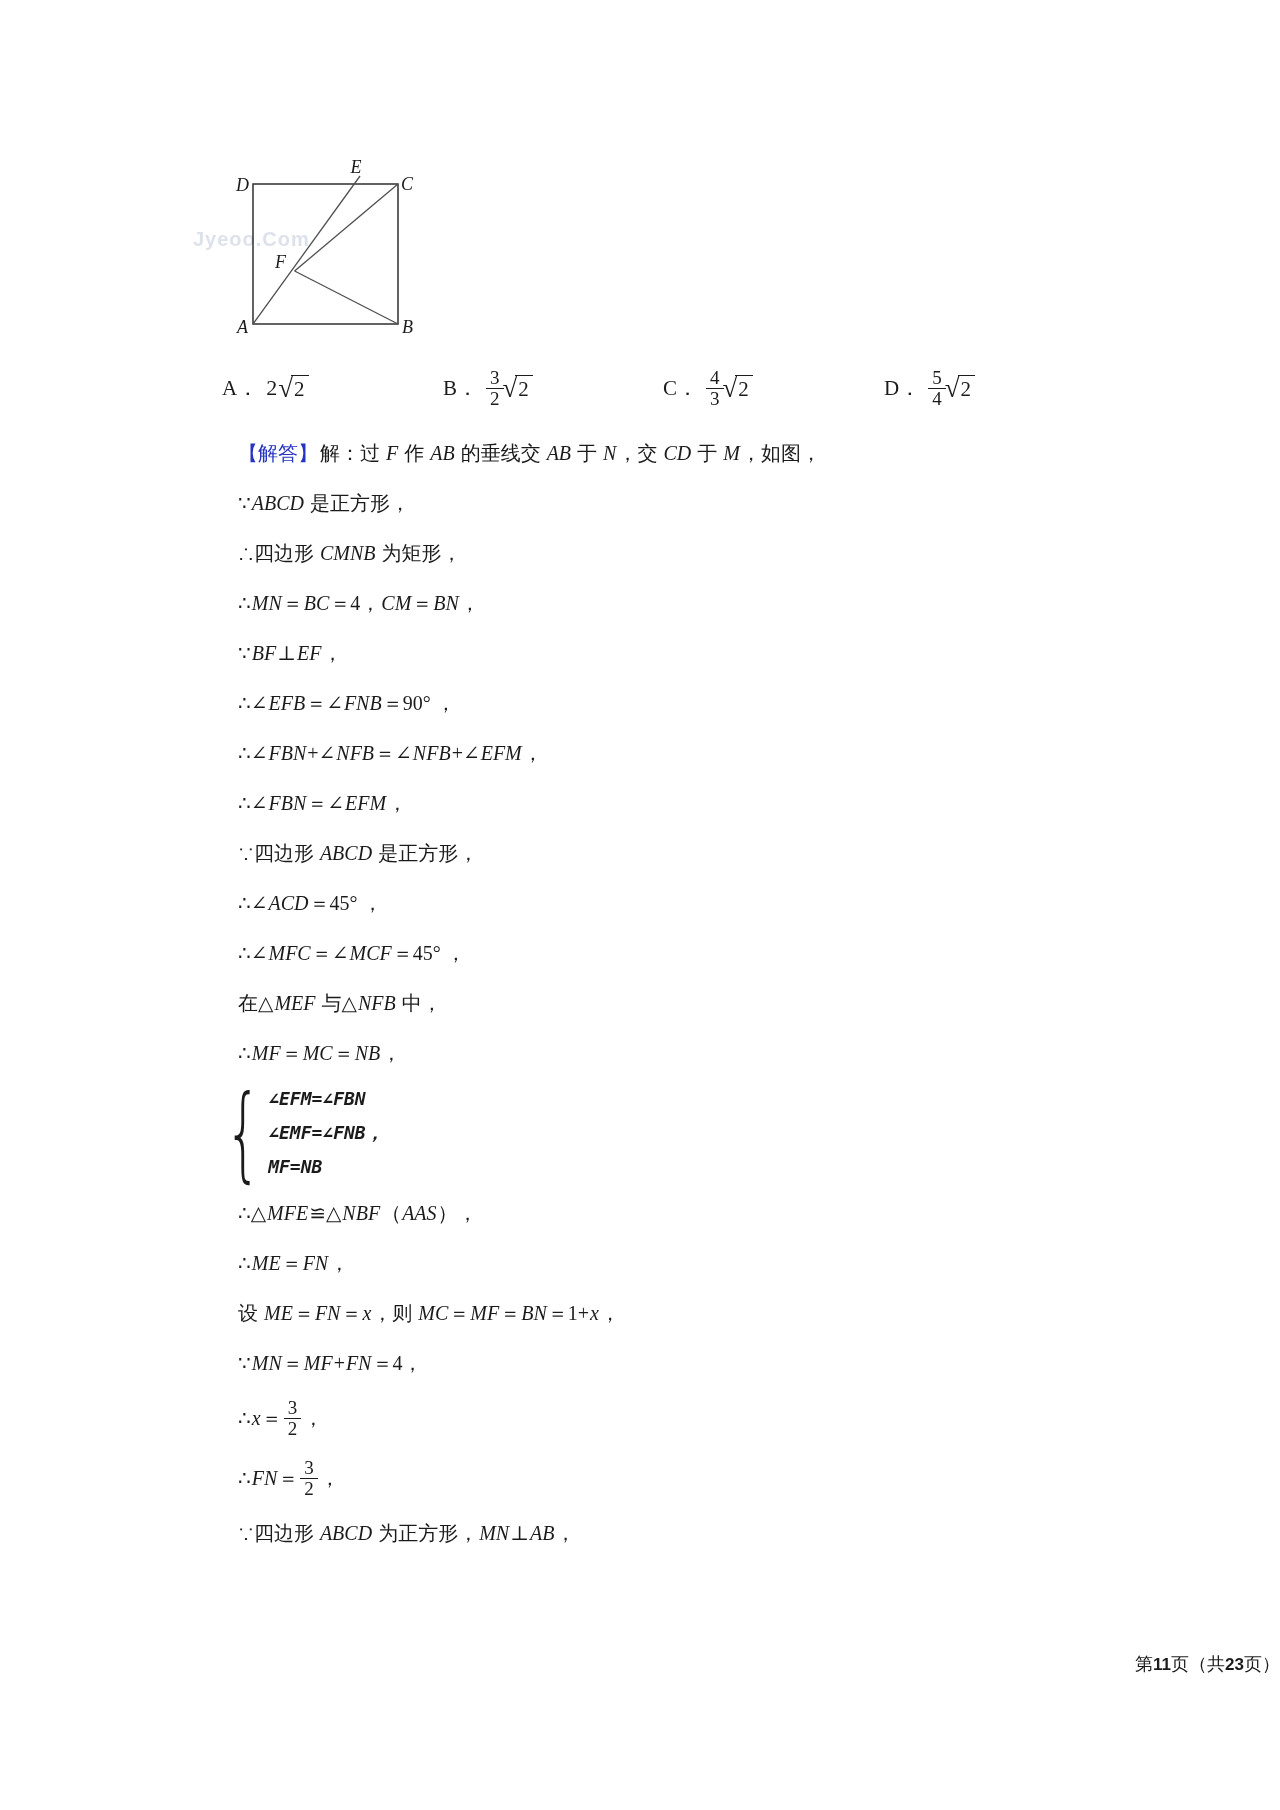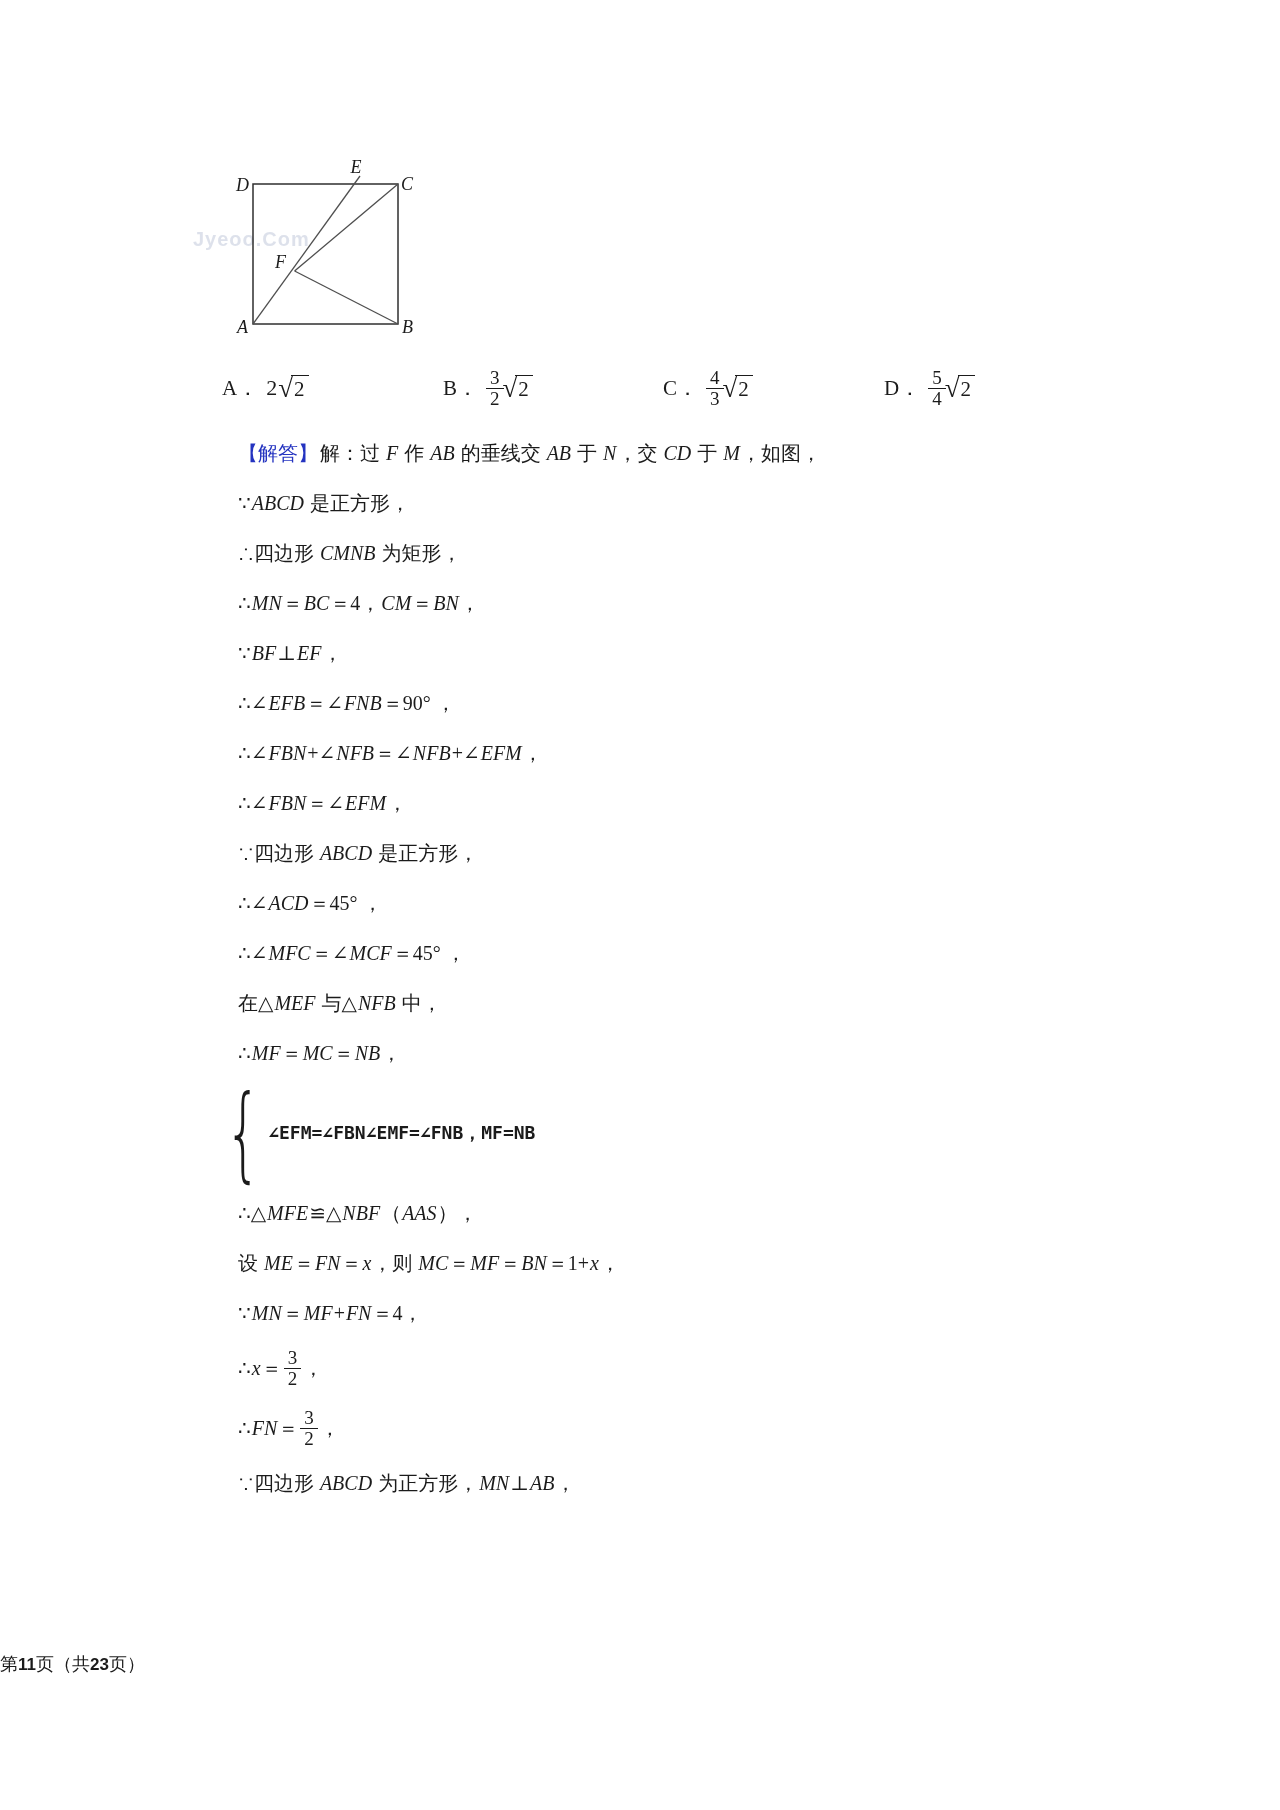--- a/index.html
+++ b/index.html
@@ -37,30 +37,30 @@
   
   .solution{position:absolute;left:218px;top:428px;width:880px;}
   .line{height:50px;line-height:50px;font-size:20px;white-space:nowrap;margin-left:20px;}
   .v{font-style:italic;font-family:"Liberation Serif",serif;padding:0 1px;}
   .tag{color:#2433c0;margin-right:2px;}
   .sys{display:flex;align-items:center;height:106px;margin:2px 0;}
   .sys-brace{
     font-family:"DejaVu Sans",sans-serif;font-weight:200;font-size:104px;line-height:1;
     transform:scaleX(.55);margin-left:-8px;margin-right:-8px;color:#1b1b1b;
   }
-  .sys-lines{display:flex;justify-content:space-between;}
+  .sys-lines{display:flex;flex-direction:column;justify-content:space-between;font-style:italic;}
   .sys-line{
     font-family:"DejaVu Sans Mono","Liberation Mono",monospace;font-weight:700;
     font-size:18px;line-height:34px;letter-spacing:0;
   }
   .frac-line{height:60px;display:flex;align-items:center;line-height:1.1;}
   .frac-line .frac{font-size:19px;margin:0 2px;}
   
   .page-footer{
-    position:absolute;left:0;top:1652px;width:1280px;text-align:left;
+    position:absolute;left:0;top:1652px;width:1280px;text-align:right;
     font-size:18px;color:#1b1b1b;
   }
   .page-footer b{font-family:"Liberation Sans",sans-serif;font-weight:700;font-size:17px;}
 </style>
 </head>
 <body>
 
 <div class="watermark">Jyeoo.Com</div>
 
 <div class="figure-wrap">
@@ -151,20 +151,21 @@
     <div class="line">∴<span class="v">MF</span>＝<span class="v">MC</span>＝<span class="v">NB</span>，</div>
     <div class="sys">
       <span class="sys-brace">{</span>
       <span class="sys-lines">
         <span class="sys-line">∠EFM=∠FBN</span>
         <span class="sys-line">∠EMF=∠FNB，</span>
         <span class="sys-line">MF=NB</span>
       </span>
     </div>
     <div class="line">∴△<span class="v">MFE</span>≌△<span class="v">NBF</span>（<span class="v">AAS</span>），</div>
+    <div class="line">∴<span class="v">ME</span>＝<span class="v">FN</span>，</div>
     <div class="line">设 <span class="v">ME</span>＝<span class="v">FN</span>＝<span class="v">x</span>，则 <span class="v">MC</span>＝<span class="v">MF</span>＝<span class="v">BN</span>＝1+<span class="v">x</span>，</div>
     <div class="line">∵<span class="v">MN</span>＝<span class="v">MF</span>+<span class="v">FN</span>＝4，</div>
     <div class="line frac-line">∴<span class="v">x</span>＝<span class="frac">
         <span class="num">3</span>
         <span class="den">2</span>
       </span>，</div>
     <div class="line frac-line">∴<span class="v">FN</span>＝<span class="frac">
         <span class="num">3</span>
         <span class="den">2</span>
       </span>，</div>

